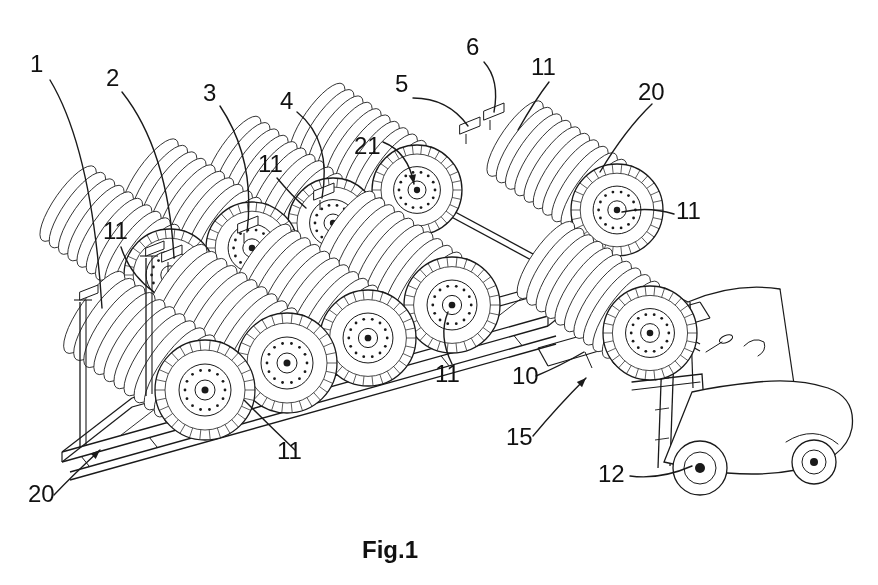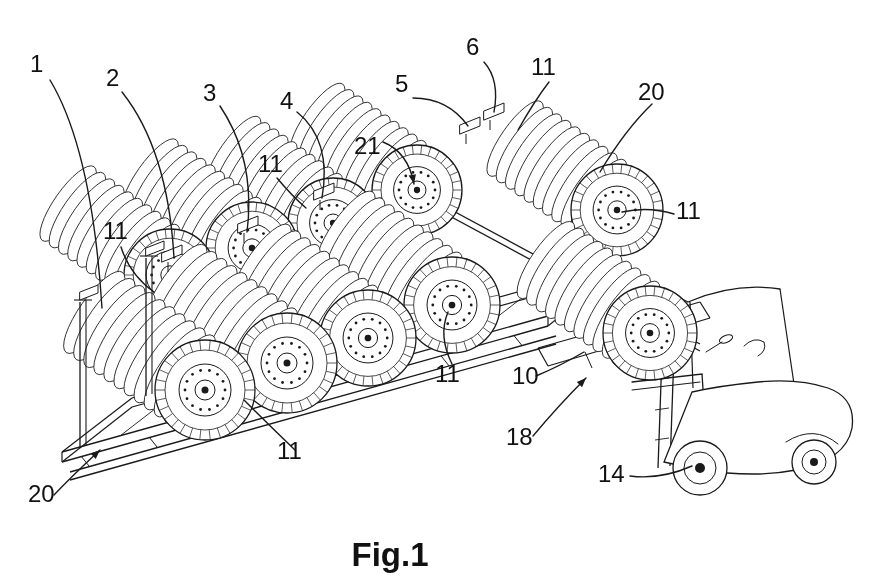--- a/index.html
+++ b/index.html
@@ -7,21 +7,21 @@
     position:relative;width:878px;height:585px;background:#ffffff;overflow:hidden;
     font-family:"Liberation Sans",sans-serif;
   }
   .stage svg{position:absolute;left:0;top:0;}
   .ref{
     position:absolute;font-size:24px;color:#111;line-height:1;
     font-family:"Liberation Sans",sans-serif;user-select:none;
   }
   .caption{
     position:absolute;left:390px;top:536px;transform:translateX(-50%);
-    font-size:33px;font-weight:bold;color:#111;
+    font-size:24px;font-weight:bold;color:#111;
   }
 </style>
 </head>
 <body>
 
 <div class="stage">
   <svg id="drawing" width="878" height="585" viewBox="0 0 878 585">
       <g>
         <line x1="62" y1="452" x2="548" y2="316" stroke="#1a1a1a" stroke-width="1.4"></line>
         <line x1="62" y1="462" x2="548" y2="326" stroke="#1a1a1a" stroke-width="1.4"></line>
@@ -759,19 +759,19 @@
   <div class="ref" style="left:395px;top:72px">5</div>
   <div class="ref" style="left:466px;top:35px">6</div>
   <div class="ref" style="left:531px;top:55px">11</div>
   <div class="ref" style="left:638px;top:80px">20</div>
   <div class="ref" style="left:354px;top:134px">21</div>
   <div class="ref" style="left:258px;top:152px">11</div>
   <div class="ref" style="left:103px;top:219px">11</div>
   <div class="ref" style="left:676px;top:199px">11</div>
   <div class="ref" style="left:435px;top:362px">11</div>
   <div class="ref" style="left:512px;top:364px">10</div>
-  <div class="ref" style="left:506px;top:425px">18</div>
-  <div class="ref" style="left:598px;top:462px">14</div>
+  <div class="ref" style="left:506px;top:425px">15</div>
+  <div class="ref" style="left:598px;top:462px">12</div>
   <div class="ref" style="left:28px;top:482px">20</div>
   <div class="ref" style="left:277px;top:439px">11</div>
 
   <div class="caption">Fig.1</div>
 </div>
 
 </body></html>

